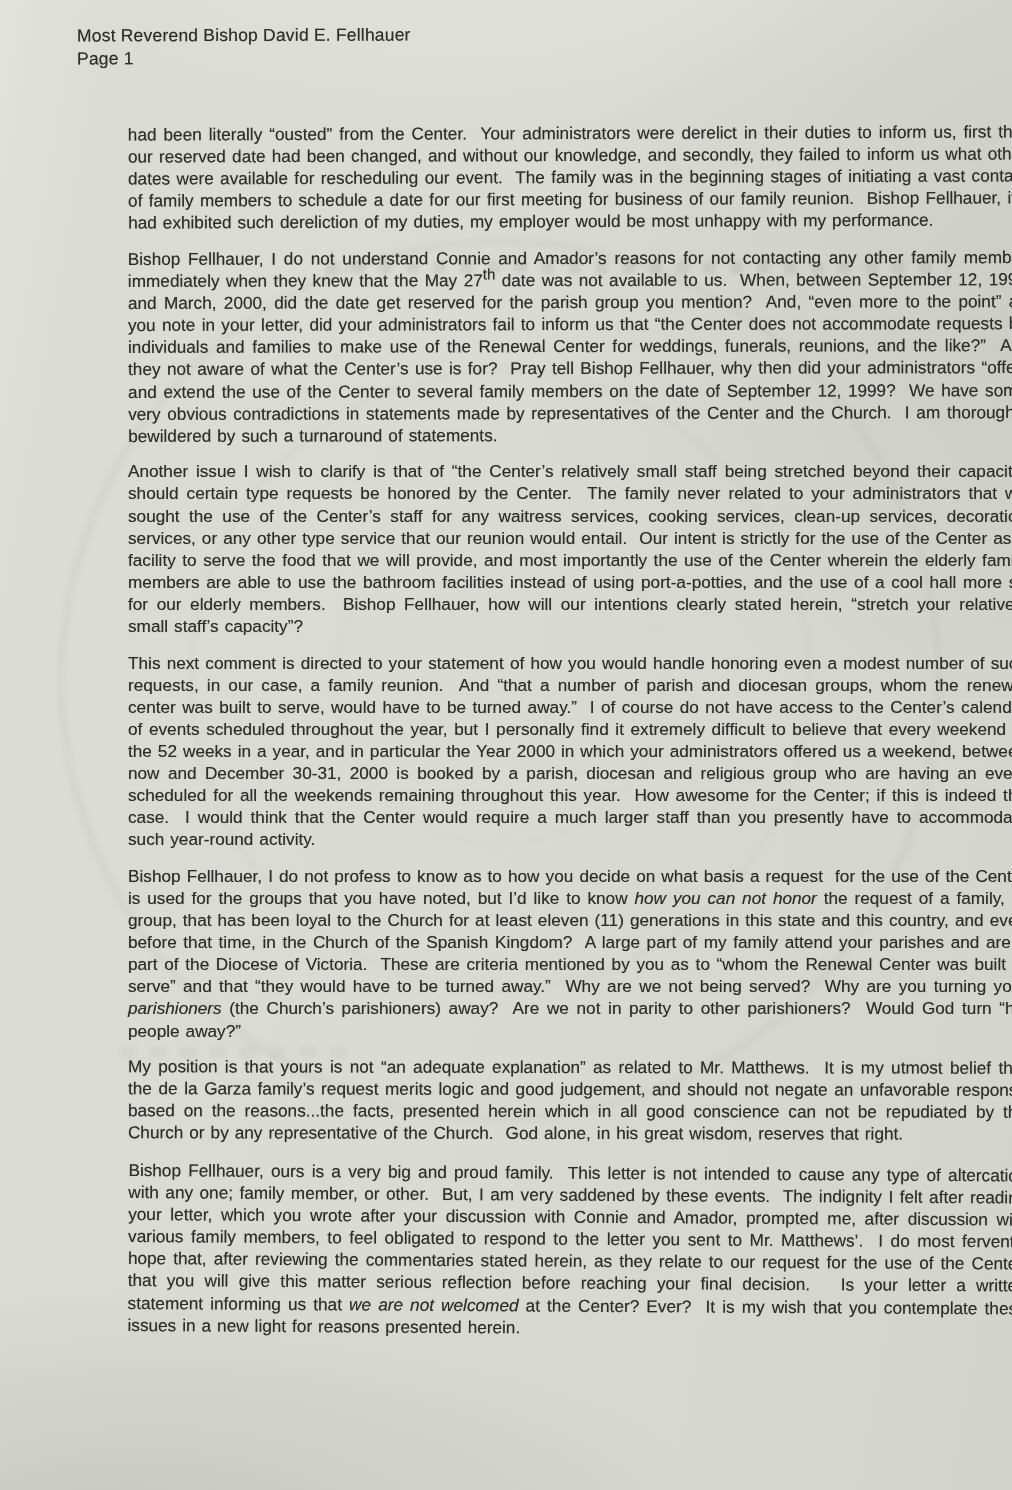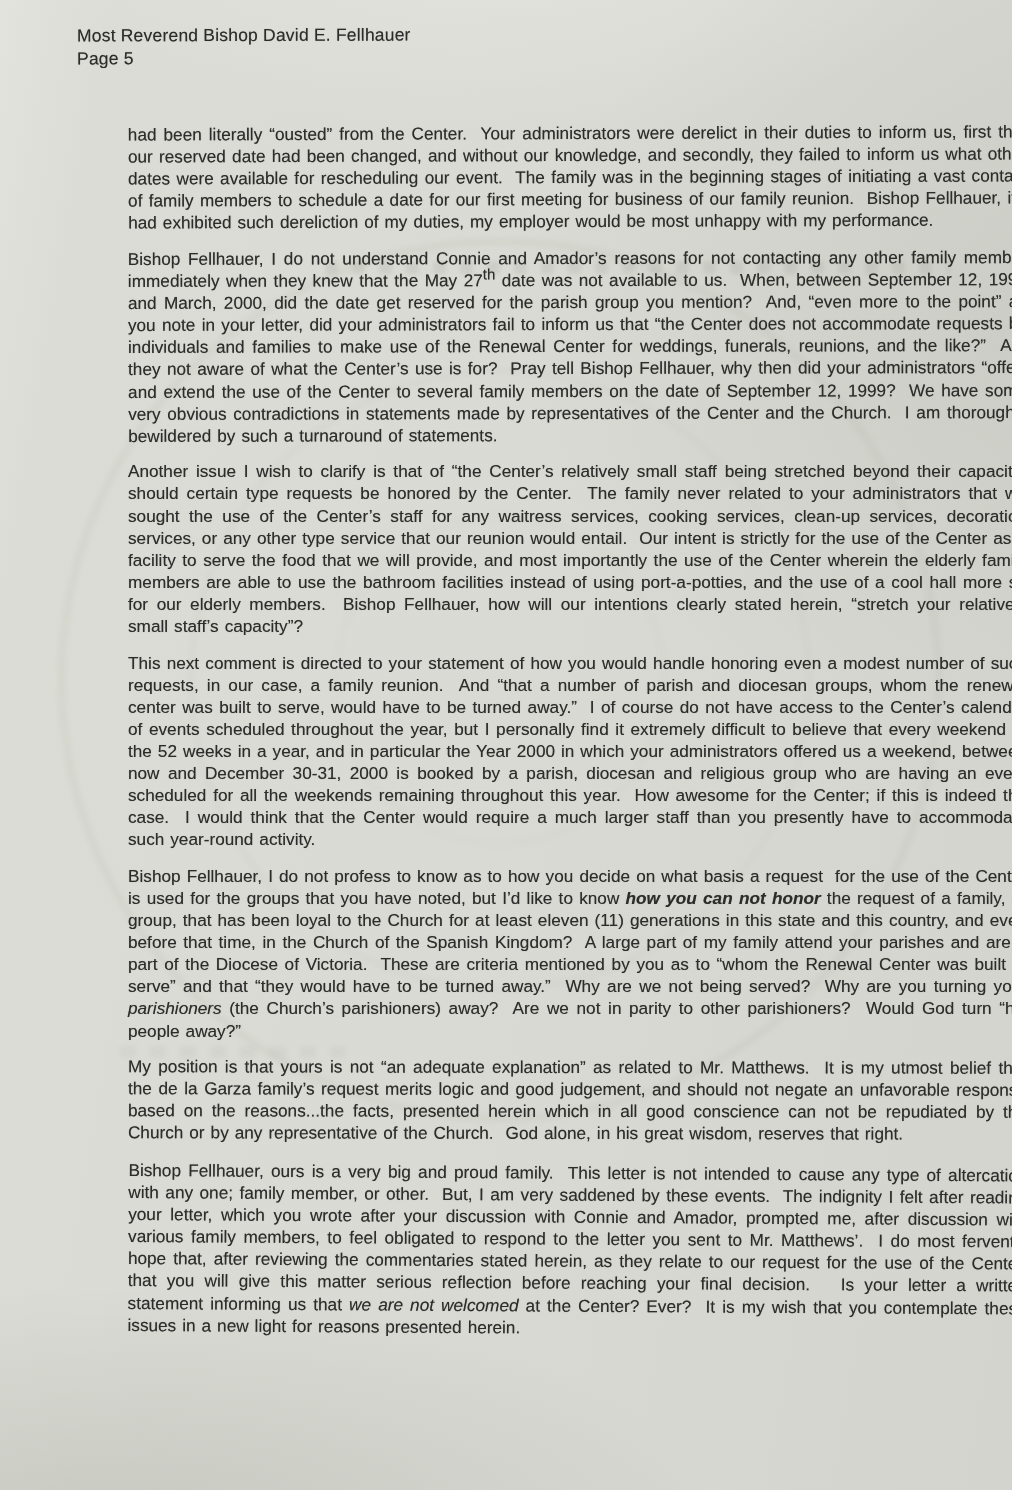--- a/index.html
+++ b/index.html
@@ -28,36 +28,36 @@
     letter-spacing:0.2px; text-shadow:0 0 0.7px rgba(44,44,42,0.5); transform:rotate(-0.15deg); }
   .letter-body { position:absolute; left:86px; top:122px; width:899px; font-size:17.2px; line-height:22.1px;margin-left:42px; }
   .para { text-align:justify; white-space:pre-wrap; margin-bottom:14.5px;
     text-shadow:0 0 0.7px rgba(44,44,42,0.5); word-spacing:1.2px; }
   .para:nth-child(1){ transform:rotate(-0.2deg); }
   .para:nth-child(2){ transform:rotate(-0.12deg); }
   .para:nth-child(6){ transform:rotate(0.1deg); }
   .para:nth-child(7){ transform:rotate(0.35deg); transform-origin:0 50%; }
   .seg-b { font-weight:normal; }
   .seg-i { font-style:italic; }
-  .seg-bi { font-weight:bold; font-style:italic; }
+  .seg-bi { font-weight:normal; font-style:italic; }
   sup { font-size:15px; line-height:0; vertical-align:super; }
 </style>
 </head>
 <body>
 
 <div class="page">
   <div class="watermark wm1"></div>
   <div class="watermark wm2"></div>
   <div class="watermark wm3"></div>
   <div class="smudge"></div>
   <div class="smudge2"></div>
 
   <div class="header">
     <div>Most Reverend Bishop David E. Fellhauer</div>
-    <div>Page 5</div>
+    <div>Page 1</div>
   </div>
 
   <div class="letter-body">
       <p class="para"><span>had been literally “ousted” from the Center.  Your administrators were derelict in their duties to inform us, first that our reserved date had been changed, and without our knowledge, and secondly, they failed to inform us what other dates were available for rescheduling our event.  The family was in the beginning stages of initiating a vast contact of family members to schedule a date for our first meeting for business of our family reunion.  Bishop Fellhauer, if I had exhibited such dereliction of my duties, my employer would be most unhappy with my performance.</span></p>
       <p class="para"><span>Bishop Fellhauer, I do not understand Connie and Amador’s reasons for not contacting any other family member immediately when they knew that the May 27</span><sup>th</sup><span> date was not available to us.  When, between September 12, 1999 and March, 2000, did the date get reserved for the parish group you mention?  And, “even more to the point” as you note in your letter, did your administrators fail to inform us that “the Center does not accommodate requests by individuals and families to make use of the Renewal Center for weddings, funerals, reunions, and the like?”  Are they not aware of what the Center’s use is for?  Pray tell Bishop Fellhauer, why then did your administrators “offer” and extend the use of the Center to several family members on the date of September 12, 1999?  We have some very obvious contradictions in statements made by representatives of the Center and the Church.  I am thoroughly bewildered by such a turnaround of statements.</span></p>
       <p class="para"><span>Another issue I wish to clarify is that of “the Center’s relatively small staff being stretched beyond their capacity” should certain type requests be honored by the Center.  The family never related to your administrators that we sought the use of the Center’s staff for any waitress services, cooking services, clean-up services, decoration services, or any other type service that our reunion would entail.  Our intent is strictly for the use of the Center as a facility to serve the food that we will provide, and most importantly the use of the Center wherein the elderly family members are able to use the bathroom facilities instead of using port-a-potties, and the use of a cool hall more so for our elderly members.  Bishop Fellhauer, how will our intentions clearly stated herein, “stretch your relatively small staff’s capacity”?</span></p>
       <p class="para"><span>This next comment is directed to your statement of how you would handle honoring even a modest number of such requests, in our case, a family reunion.  And “that a number of parish and diocesan groups, whom the renewal center was built to serve, would have to be turned away.”  I of course do not have access to the Center’s calendar of events scheduled throughout the year, but I personally find it extremely difficult to believe that every weekend of the 52 weeks in a year, and in particular the Year 2000 in which your administrators offered us a weekend, between now and December 30-31, 2000 is booked by a parish, diocesan and religious group who are having an event scheduled for all the weekends remaining throughout this year.  How awesome for the Center; if this is indeed the case.  I would think that the Center would require a much larger staff than you presently have to accommodate such year-round activity.</span></p>
       <p class="para"><span>Bishop Fellhauer, I do not profess to know as to how you decide on what basis a request  for the use of the Center is used for the groups that you have noted, but I’d like to know </span><span class="seg-bi">how you can not honor</span><span> the request of a family, or group, that has been loyal to the Church for at least eleven (11) generations in this state and this country, and even before that time, in the Church of the Spanish Kingdom?  A large part of my family </span><span class="seg-b">attend your parishes</span><span> and </span><span class="seg-b">are a part of the Diocese of Victoria</span><span>.  These are criteria mentioned by you as to “whom the Renewal Center was built to serve” and that “they would have to be turned away.”  Why are we not being served?  Why are you turning your </span><span class="seg-i">parishioners</span><span> (the Church’s parishioners) away?  Are we not in parity to other parishioners?  Would God turn “his people away?”</span></p>
       <p class="para"><span>My position is that yours </span><span class="seg-b">is not</span><span> “an adequate explanation” as related to Mr. Matthews.  It is my utmost belief that the de la Garza family’s request merits logic and good judgement, and should not negate an unfavorable response based on the reasons...the facts, presented herein which in all good conscience can not be repudiated by the Church or by any representative of the Church.  God alone, in his great wisdom, reserves that right.</span></p>
       <p class="para"><span>Bishop Fellhauer, ours is a very big and proud family.  This letter is not intended to cause any type of altercation with any one; family member, or other.  But, I am very saddened by these events.  The indignity I felt after reading your letter, which you wrote after your discussion with Connie and Amador, prompted me, after discussion with various family members, to feel obligated to respond to the letter you sent to Mr. Matthews’.  I do most fervently hope that, after reviewing the commentaries stated herein, as they relate to our request for the use of the Center, that you will give this matter serious reflection before reaching your final decision.   Is your letter a written statement informing us that </span><span class="seg-i">we are not welcomed</span><span> at the Center? Ever?  It is my wish that you contemplate these issues in a new light for reasons presented herein.</span></p>

